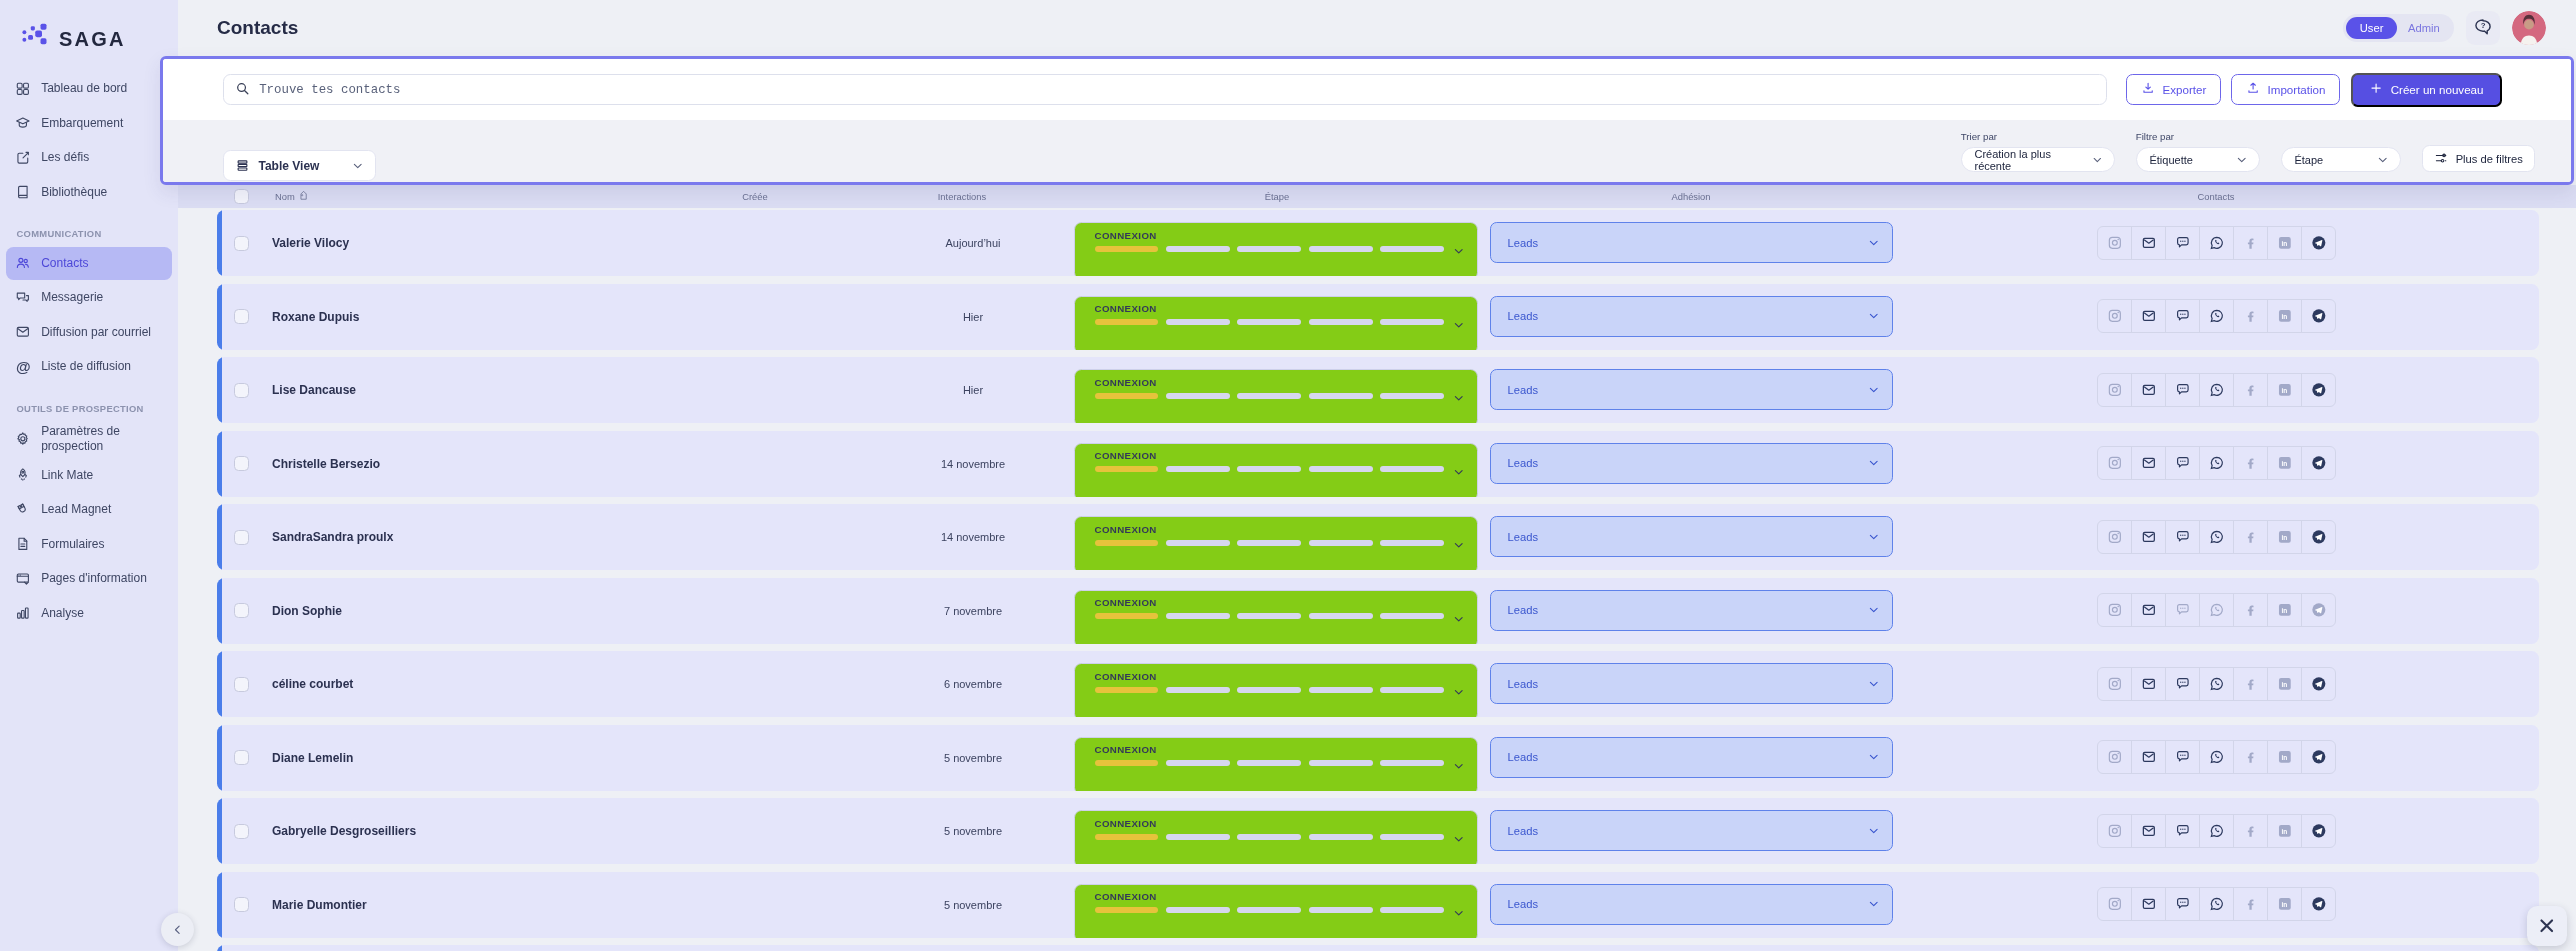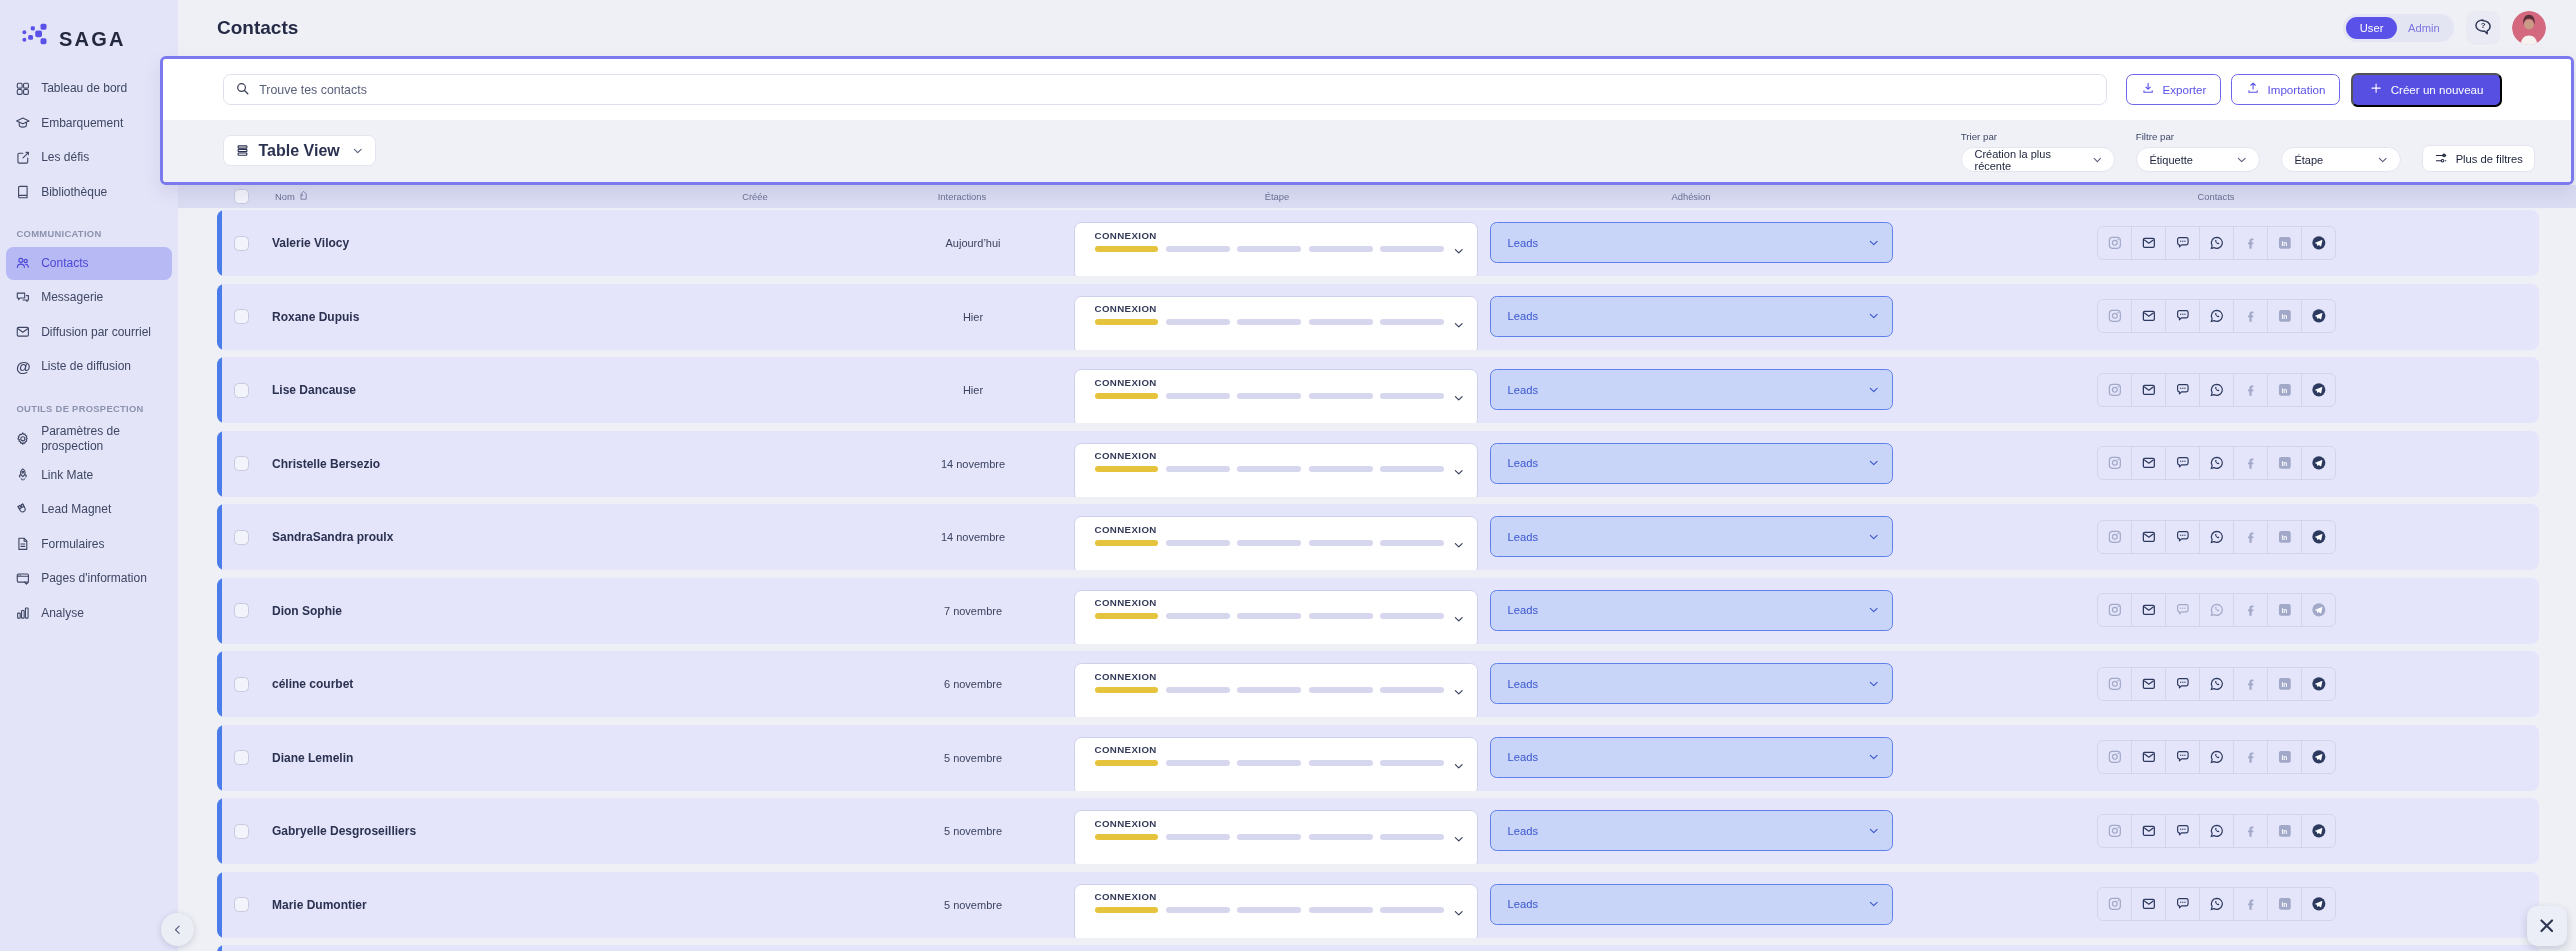--- a/index.html
+++ b/index.html
@@ -30,28 +30,28 @@
   .role-admin{color:#7b76e0;padding:5.2px 11.2px;font-size:11.2px;cursor:pointer}
   .help-btn{width:34px;height:34px;border-radius:9px;background:#e9eaf4;display:flex;align-items:center;justify-content:center;color:#2e3552;cursor:pointer}
   .help-btn svg{width:20px;height:20px}
   .avatar{width:34px;height:34px;border-radius:50%;overflow:hidden;cursor:pointer;flex:none}
 
   
   .hlbox{position:absolute;left:160px;top:56px;width:2414px;height:129px;border:3px solid #7a79ed;border-radius:6px;background:#fff;z-index:5;display:flex;flex-direction:column;overflow:hidden;box-shadow:0 7.5px 18px rgba(60,60,120,.10)}
   .search-row{height:61px;background:#fff;display:flex;align-items:center;padding:0 69px 0 60px;gap:10.5px}
   .search-input{flex:1;height:31px;border:1.1px solid #dde0ec;border-radius:7.5px;background:#fff;display:flex;align-items:center;gap:9px;padding:0 11.2px;margin-right:9px}
   .search-input svg{width:15px;height:15px;stroke:#3a4158;fill:none;stroke-width:2;stroke-linecap:round}
-  .search-input input{border:none;outline:none;flex:1;font-size:12.4px;color:#2e3552;background:transparent;font-family:Liberation Sans, sans-serif}
+  .search-input input{border:none;outline:none;flex:1;font-size:12.4px;color:#2e3552;background:transparent;font-family:Liberation Mono, monospace}
   .search-input input::placeholder{color:#59617a}
   .btn{display:flex;align-items:center;gap:7.5px;cursor:pointer;white-space:nowrap;border-radius:6.7px}
   .btn svg{width:14.2px;height:14.2px;stroke:currentColor;fill:none;stroke-width:1.9;stroke-linecap:round;stroke-linejoin:round}
   .btn-outline{height:31px;border:1.1px solid #6d66ea;color:#5a52e8;background:#fff;padding:0 13.5px;font-size:11.6px}
   .btn-primary{height:34px;background:#564fe2;color:#fff;padding:0 16.5px;font-size:11.6px}
   .filter-row{flex:1;background:#f0f1f6;display:flex;align-items:flex-start;padding:9px 36px 0 60px}
-  .view-select{width:153px;height:31px;background:#fff;border:1.1px solid #e2e4f0;border-radius:7.5px;display:flex;align-items:center;gap:9px;padding:0 10.5px;margin-top:6px;cursor:pointer;font-size:16px;font-weight:bold;color:#2b3150}
+  .view-select{width:153px;height:31px;background:#fff;border:1.1px solid #e2e4f0;border-radius:7.5px;display:flex;align-items:center;gap:9px;padding:0 10.5px;margin-top:21px;cursor:pointer;font-size:12px;font-weight:bold;color:#2b3150}
   .view-select .rows-ic{width:15px;height:15px;color:#2b3150}
   .chev-ic{width:13.5px;height:13.5px;stroke:#5a617c;fill:none;stroke-width:2;stroke-linecap:round;stroke-linejoin:round}
   .view-select .chev-ic{margin-left:auto}
   .filter-right{margin-left:auto;display:flex;align-items:flex-end;gap:21px}
   .fgroup{display:flex;flex-direction:column;gap:5.2px}
   .flabel{font-size:9.7px;color:#3f4767;height:11.2px}
   .fpill{height:25.5px;background:#fff;border:1.1px solid #e2e4f0;border-radius:748px;display:flex;align-items:center;justify-content:space-between;padding:0 10.5px 0 12.7px;font-size:11px;color:#20273f;gap:7.5px;cursor:pointer}
   .morefilters{height:27px;background:#fff;border:1.1px solid #e2e4f0;border-radius:7.5px;display:flex;align-items:center;gap:7.5px;padding:0 11.2px;font-size:11.2px;color:#20273f;cursor:pointer}
   .morefilters svg{width:14.2px;height:14.2px;stroke:#20273f;fill:none;stroke-width:1.8;stroke-linecap:round}
 
@@ -67,21 +67,21 @@
   .rows{position:absolute;left:178px;top:210px;right:0;height:741px;overflow:hidden;z-index:1}
   .row{position:relative;height:66px;margin:0 37px 7.5px 39px;background:#e4e5fa;border-radius:7.5px;overflow:hidden}
   .row::before{content:"";position:absolute;left:0;top:0;bottom:0;width:5.2px;background:#4a7dea}
   .row .chk{position:absolute;left:17px;top:25.5px}
   .row-name{position:absolute;left:55px;top:50%;transform:translateY(-50%);font-size:12px;font-weight:bold;color:#2b3150;white-space:nowrap}
   .row-date{position:absolute;left:756px;top:50%;transform:translate(-50%,-50%);font-size:11px;color:#3c4360;white-space:nowrap}
   .inter-wrap{position:absolute;left:962px;top:50%;transform:translate(-50%,-50%);display:flex;align-items:center;gap:3.7px}
   .inter-icon{width:28px;height:28px;border-radius:50%;background:#dcdef2;display:flex;align-items:center;justify-content:center;color:#303c63}
   .inter-icon svg{width:15.7px;height:15.7px}
   .inter-badge{width:22.5px;height:22.5px;border-radius:50%;background:#e9eaf6;color:#3c4360;font-size:9.4px;display:flex;align-items:center;justify-content:center}
-  .stage{position:absolute;left:857px;top:12px;width:404px;height:58px;background:#ffffff;border:1.1px solid #cdd0ea;border-radius:7.5px;padding:6.7px 33px 0 19.5px;cursor:pointer}
+  .stage{position:absolute;left:857px;top:12px;width:404px;height:58px;background:#84cc16;border:1.1px solid #cdd0ea;border-radius:7.5px;padding:6.7px 33px 0 19.5px;cursor:pointer}
   .stage-label{font-size:9.7px;font-weight:bold;letter-spacing:0.4px;color:#333a58}
   .stage-segs{display:flex;gap:7.5px;margin-top:5.2px}
   .seg{height:6px;flex:1;border-radius:3px;background:#d6d7ee}
   .seg.on{background:#e6c33c}
   .stage .chev-ic{position:absolute;right:11.2px;top:50%;transform:translateY(-50%);stroke:#333a58}
   .leads{position:absolute;left:1273px;top:12px;width:403px;height:41px;background:#c9d4f9;border:1.1px solid #5f82ea;border-radius:6.7px;display:flex;align-items:center;justify-content:space-between;padding:0 12px 0 16.5px;color:#3a56ce;font-size:11.2px;cursor:pointer}
   .leads .chev-ic{stroke:#3a56ce}
   .channels{position:absolute;left:1880px;top:15.7px;width:239px;height:34px;border:0.7px solid #d2d5e9;border-radius:6px;display:flex;background:transparent}
   .ch{flex:1;display:flex;align-items:center;justify-content:center;border-right:0.7px solid #d2d5e9;cursor:pointer}
   .ch:last-child{border-right:none}

